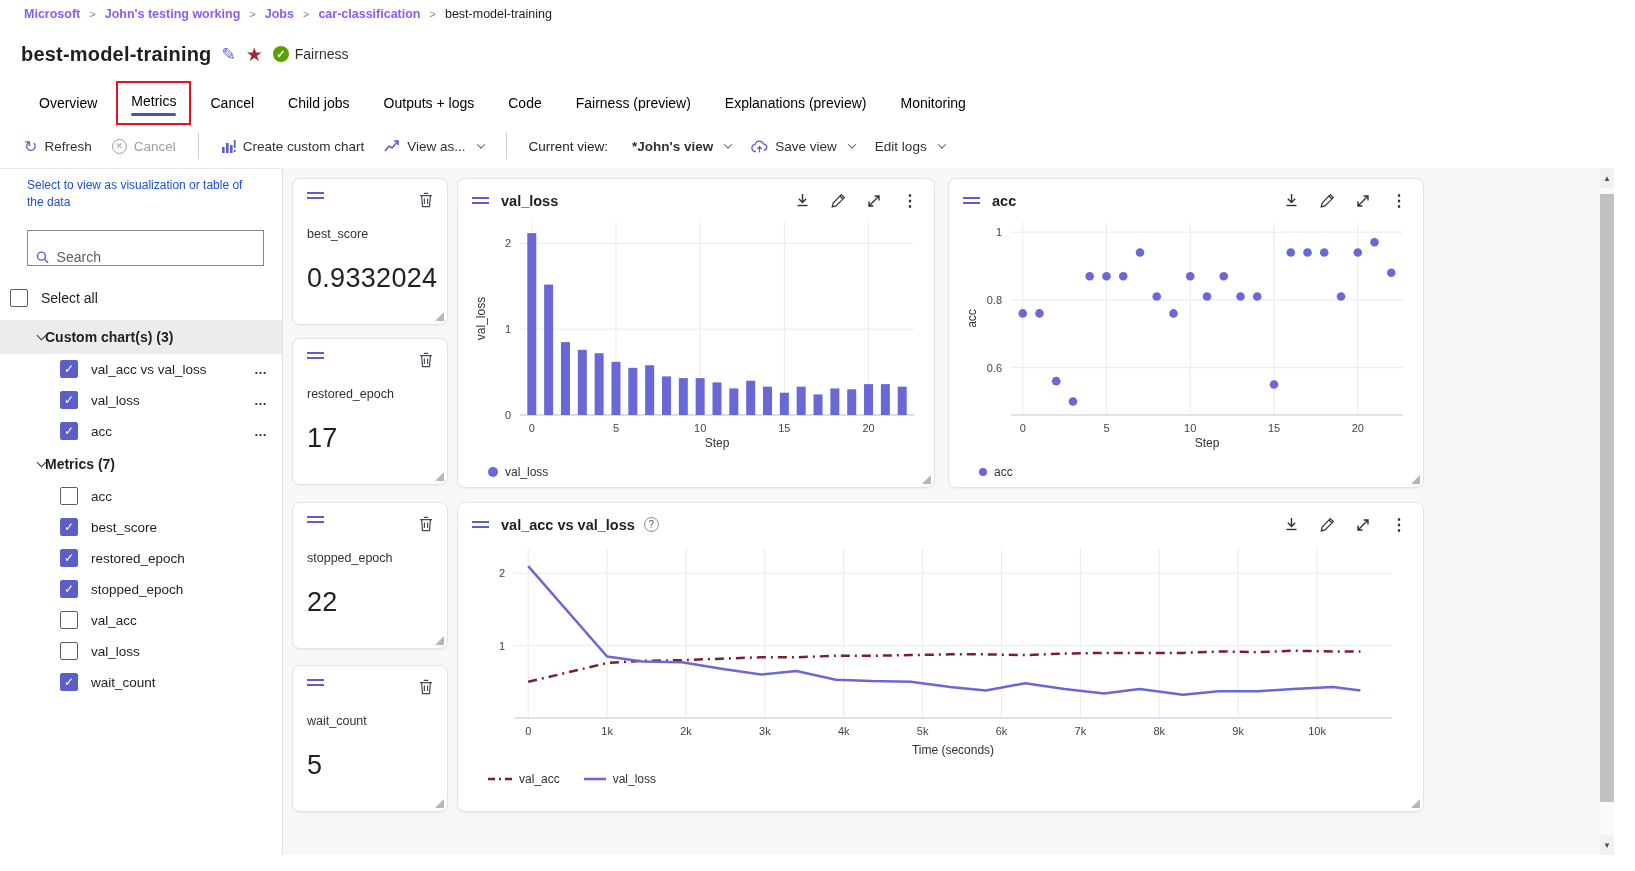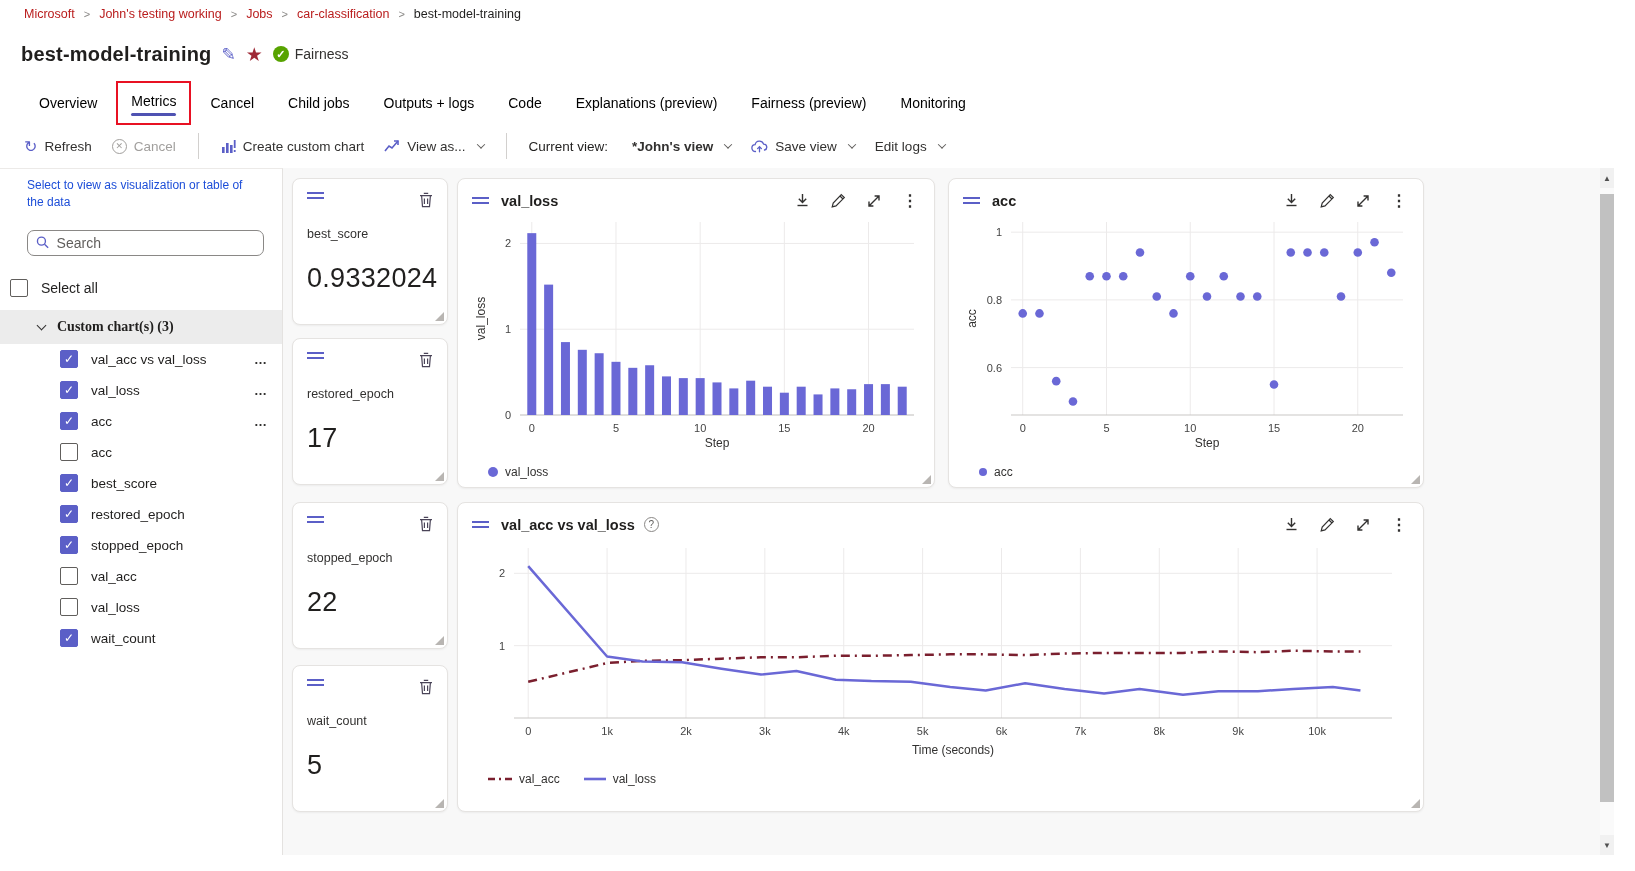--- a/index.html
+++ b/index.html
@@ -3,21 +3,21 @@
 <meta charset="utf-8">
 <style>
   * { margin:0; padding:0; box-sizing:border-box; }
   html,body { background:#fff; }
   body {
     width:1635px; height:871px; position:relative; overflow:hidden;
     font-family:"Liberation Sans", sans-serif; color:#201f1e;
   }
   
   .breadcrumb { height:28px; display:flex; align-items:center; padding:0 24px; gap:9px; font-size:12.5px; }
-  .crumb-link { color:#b91c1c; text-decoration:none; cursor:pointer; }
+  .crumb-link { color:#8b5cf6; text-decoration:none; cursor:pointer;font-weight:bold; }
   .crumb-sep { color:#8a8886; font-size:11px; }
   .crumb-current { color:#201f1e; }
   
   .title-row { display:flex; align-items:center; gap:10px; margin:9px 0 0 21px; height:34px; }
   .page-title { font-size:20px; font-weight:700; letter-spacing:.2px; }
   .edit-pencil { color:#5b5fc7; font-size:17px; cursor:pointer; }
   .star-icon { color:#9f2936; font-size:19px; cursor:pointer; }
   .status { display:flex; align-items:center; gap:6px; font-size:14px; color:#323130; }
   .status-dot { width:16px; height:16px; border-radius:50%; background:#57a300; color:#fff; font-size:11px; font-weight:700; display:flex; align-items:center; justify-content:center; }
   
@@ -37,29 +37,29 @@
   .cv-label { color:#201f1e; margin-right:4px; }
   .cv-value { font-weight:700; }
   
   .content { position:absolute; top:168px; left:0; width:1614px; bottom:16px; background:#f8f8f8; }
   
   .sidebar { position:absolute; left:0; top:0; bottom:0; width:283px; background:#fff; border-right:1px solid #e4e2e0; border-top:1px solid #eceae8; }
   .sb-head { display:flex; justify-content:space-between; align-items:center; padding:18px 14px 0 27px; }
   .sb-title { font-size:16px; font-weight:700; }
   .collapse-glyph { color:#5b5fc7; font-size:19px; font-weight:700; cursor:pointer; }
   .sb-sub { font-size:12px; color:#1d4ed8; padding:8px 30px 0 27px; line-height:1.45; }
-  .sb-search { margin:18px 18px 0 27px; height:26px; border:1px solid #8a8886; border-radius:7px; background:#fff; display:flex; align-items:center; padding:0 8px; gap:7px; }
+  .sb-search { margin:18px 18px 0 27px; height:36px; border:1px solid #8a8886; border-radius:0; background:#fff; display:flex; align-items:flex-end; padding:0 8px; gap:7px; }
   .sb-search input { border:0; outline:0; font-size:14px; width:100%; color:#201f1e; font-family:inherit; background:transparent; }
   .sb-search input::placeholder { color:#605e5c; }
   .row { display:flex; align-items:center; gap:13px; cursor:pointer; }
   .selectall-row { margin:16px 0 6px 10px; height:32px; }
   .cbx { width:18px; height:18px; border:1px solid #605e5c; border-radius:2px; background:#fff; flex:none; display:flex; align-items:center; justify-content:center; color:transparent; font-size:12px; }
   .cbx.checked { background:#5b5fc7; border-color:#5b5fc7; color:#fff; }
   .row-label { font-size:13.5px; color:#201f1e; }
-  .group-head { display:flex; align-items:center; gap:12px; height:34px; padding-left:38px; font-size:14px; font-weight:700; cursor:pointer;font-family:Liberation Serif, serif; }
+  .group-head { display:flex; align-items:center; height:34px; padding-left:38px; font-size:14px; font-weight:700; cursor:pointer; }
   .group-head.shaded { background:#ececec; }
   .gh-chev { width:7px; height:7px; border-right:1.7px solid #323130; border-bottom:1.7px solid #323130; transform:rotate(45deg); flex:none; margin-bottom:3px; }
   .metric-row { height:31px; padding-left:60px; padding-right:14px; }
   .metric-row .more { margin-left:auto; color:#323130; font-weight:700; letter-spacing:1px; font-size:13px; }
   
   .card { position:absolute; background:#fff; border:1px solid #e5e3e1; border-radius:8px; box-shadow:0 1px 2px rgba(0,0,0,.05); }
   .resize-corner { position:absolute; right:3px; bottom:3px; width:0; height:0; border-left:9px solid transparent; border-bottom:9px solid #b8b5b2; }
   .drag-handle { width:17px; height:7px; border-top:2px solid #5b5fc7; border-bottom:2px solid #5b5fc7; cursor:grab; }
   .trash-btn { cursor:pointer; }
   .value-card { width:156px; height:147px; left:292px; padding:13px 14px; }
@@ -113,22 +113,22 @@
   </span>
 </div>
 
 <div class="tabs">
   <div class="tab">Overview</div>
   <div class="tab tab--selected">Metrics</div>
   <div class="tab">Cancel</div>
   <div class="tab">Child jobs</div>
   <div class="tab">Outputs + logs</div>
   <div class="tab">Code</div>
+  <div class="tab">Fairness (preview)</div>
   <div class="tab">Explanations (preview)</div>
-  <div class="tab">Fairness (preview)</div>
   <div class="tab">Monitoring</div>
 </div>
 
 <div class="toolbar">
   <div class="tb-item first">
     <span class="refresh-glyph">↻</span>
     <span>Refresh</span>
   </div>
   <div class="tb-item tb-disabled">
     <span class="cancel-glyph">✕</span>
@@ -204,20 +204,24 @@
       <span class="cbx checked">✓</span>
       <span class="row-label">val_loss</span>
       <span class="more">…</span>
     </div>
     <div class="row metric-row">
       <span class="cbx checked">✓</span>
       <span class="row-label">acc</span>
       <span class="more">…</span>
     </div>
 
+    <div class="group-head">
+      <span class="gh-chev"></span>
+      <span>Metrics (7)</span>
+    </div>
     <div class="row metric-row">
       <span class="cbx">✓</span>
       <span class="row-label">acc</span>
     </div>
     <div class="row metric-row">
       <span class="cbx checked">✓</span>
       <span class="row-label">best_score</span>
     </div>
     <div class="row metric-row">
       <span class="cbx checked">✓</span>

